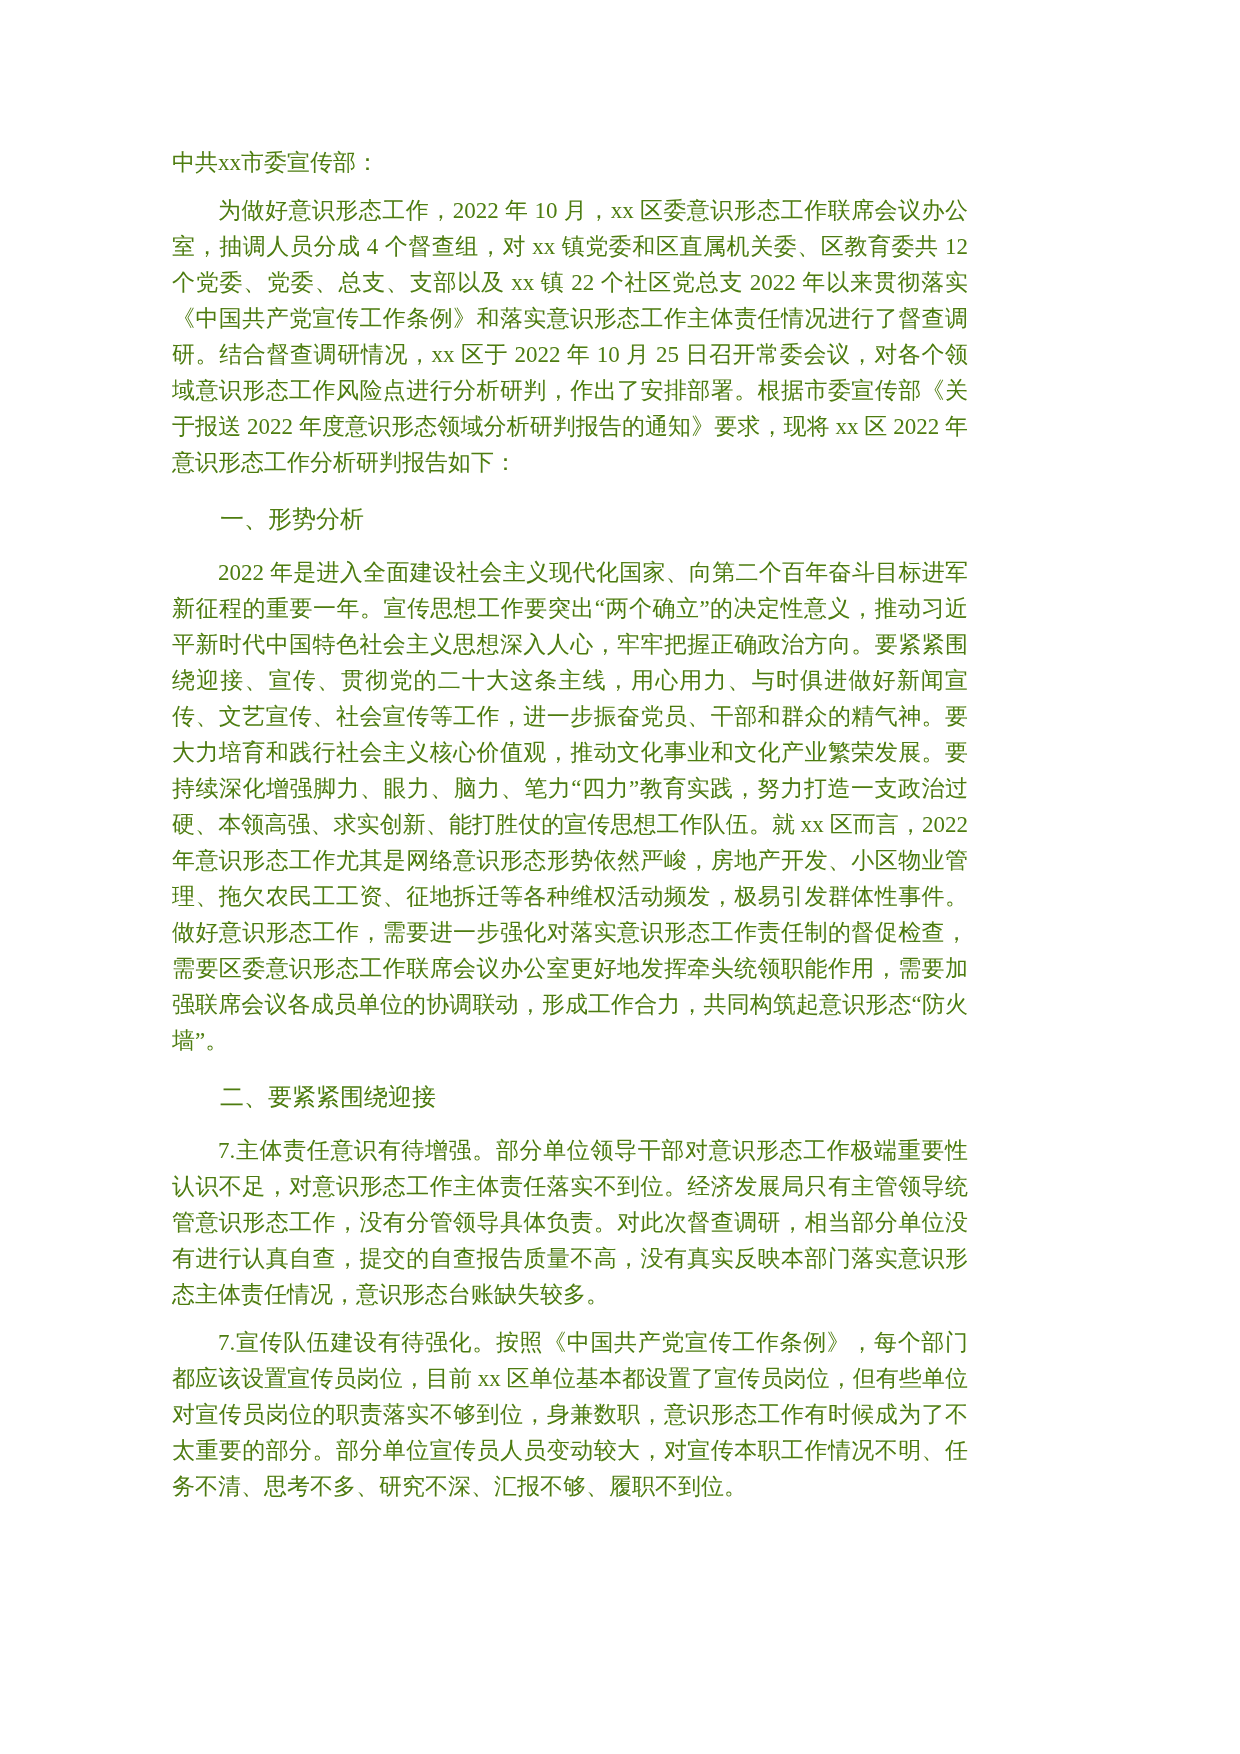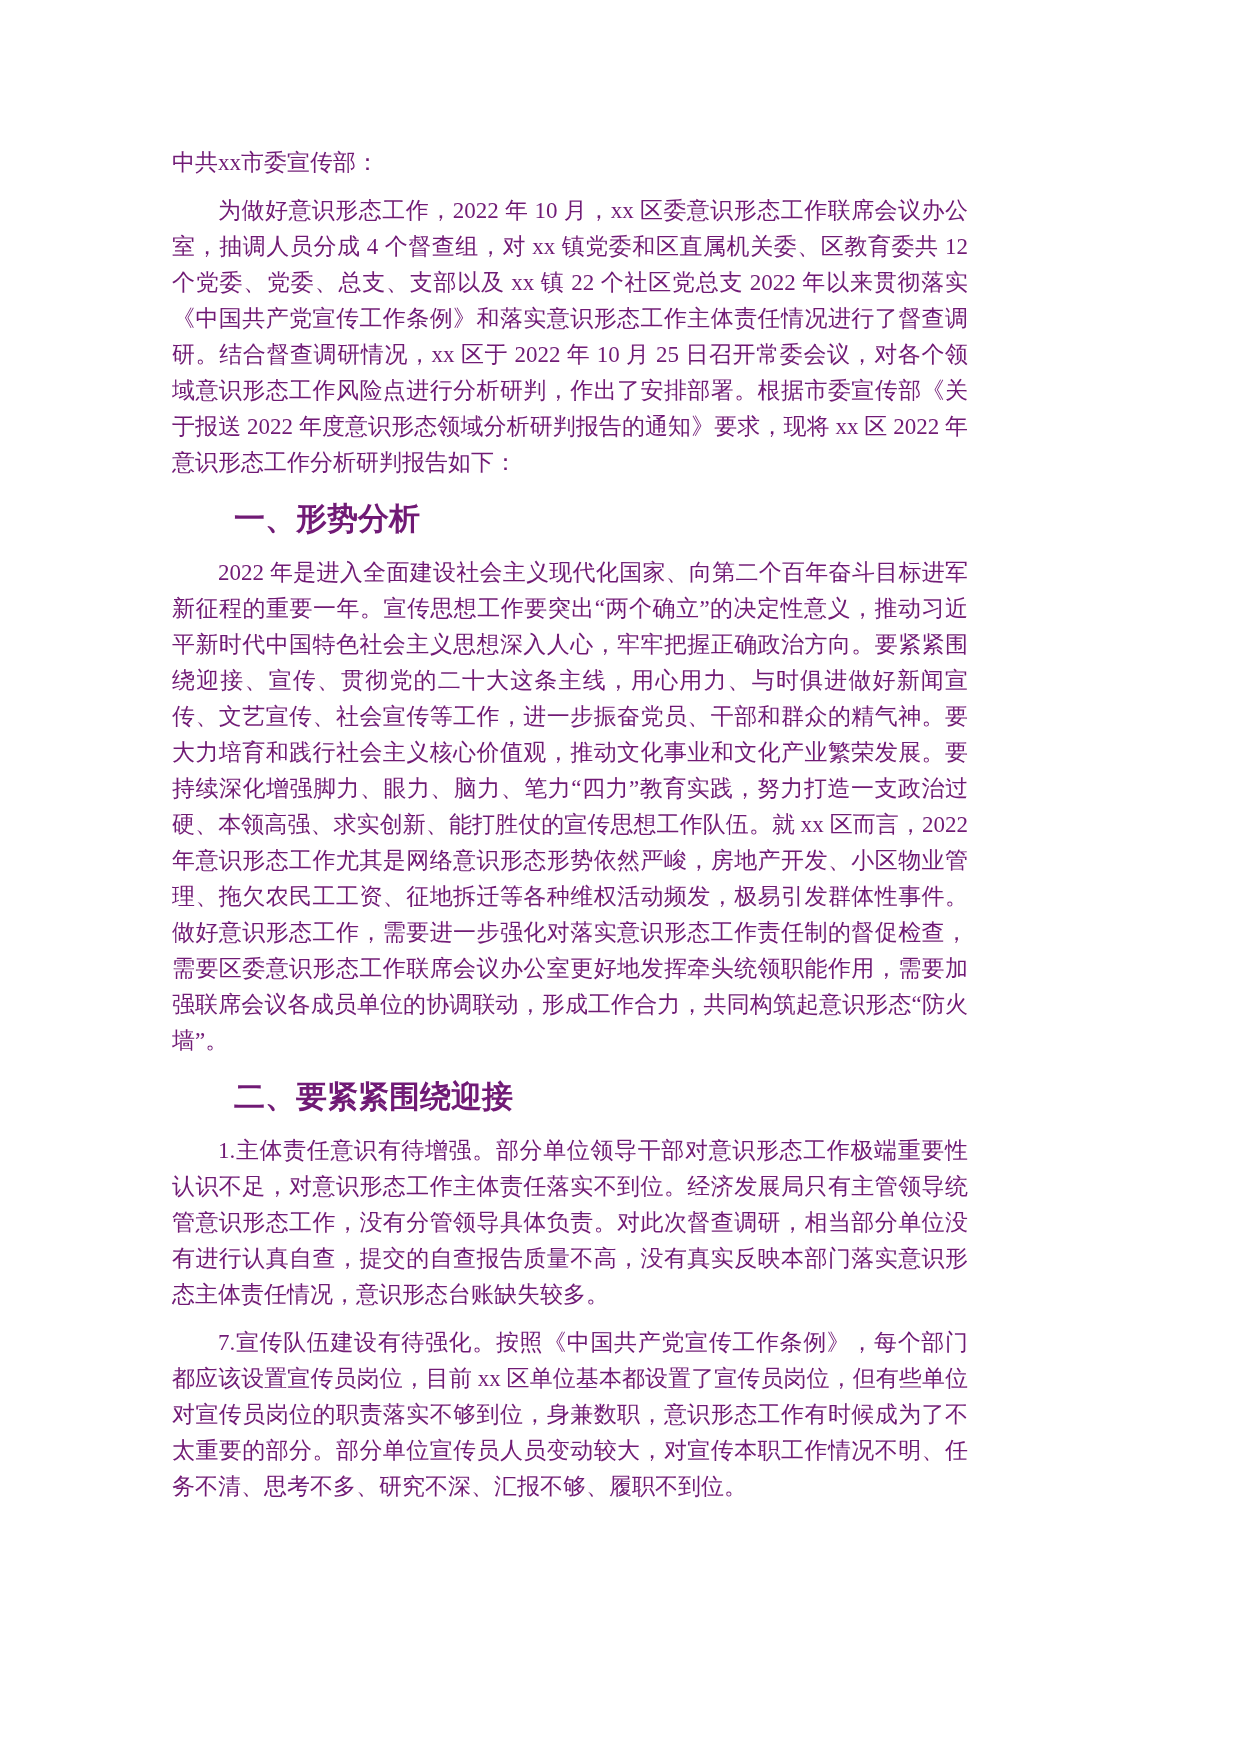--- a/index.html
+++ b/index.html
@@ -8,52 +8,52 @@
     background: #ffffff;
   }
   .page {
     position: relative;
     width: 1240px;
     height: 1754px;
     box-sizing: border-box;
     background: #ffffff;
     padding: 145px 272px 18px 172px;
     font-family: "Liberation Serif", "DejaVu Serif", serif;
-    color: #701a75;
+    color: #4d7c0f;
     font-size: 23px;
     line-height: 36px;
     text-align: justify;
     overflow: hidden;
   }
   .block {
     margin: 0 0 12px 0;
   }
   .salutation {
     text-indent: 0;
   }
   .paragraph {
     text-indent: 2em;
   }
   .heading {
-    font-size: 31px;
-    font-weight: bold;
+    font-size: 24px;
+    font-weight: normal;
     text-indent: 2em;
     margin: 20px 0 18px 0;
   }
 </style>
 </head>
 <body>
 
 <div class="page">
   <p class="block salutation">中共xx市委宣传部：</p>
 
   <p class="block paragraph">为做好意识形态工作，2022 年 10 月，xx 区委意识形态工作联席会议办公室，抽调人员分成 4 个督查组，对 xx 镇党委和区直属机关委、区教育委共 12 个党委、党委、总支、支部以及 xx 镇 22 个社区党总支 2022 年以来贯彻落实《中国共产党宣传工作条例》和落实意识形态工作主体责任情况进行了督查调研。结合督查调研情况，xx 区于 2022 年 10 月 25 日召开常委会议，对各个领域意识形态工作风险点进行分析研判，作出了安排部署。根据市委宣传部《关于报送 2022 年度意识形态领域分析研判报告的通知》要求，现将 xx 区 2022 年意识形态工作分析研判报告如下：</p>
 
   <h2 class="block heading">一、形势分析</h2>
 
   <p class="block paragraph">2022 年是进入全面建设社会主义现代化国家、向第二个百年奋斗目标进军新征程的重要一年。宣传思想工作要突出“两个确立”的决定性意义，推动习近平新时代中国特色社会主义思想深入人心，牢牢把握正确政治方向。要紧紧围绕迎接、宣传、贯彻党的二十大这条主线，用心用力、与时俱进做好新闻宣传、文艺宣传、社会宣传等工作，进一步振奋党员、干部和群众的精气神。要大力培育和践行社会主义核心价值观，推动文化事业和文化产业繁荣发展。要持续深化增强脚力、眼力、脑力、笔力“四力”教育实践，努力打造一支政治过硬、本领高强、求实创新、能打胜仗的宣传思想工作队伍。就 xx 区而言，2022 年意识形态工作尤其是网络意识形态形势依然严峻，房地产开发、小区物业管理、拖欠农民工工资、征地拆迁等各种维权活动频发，极易引发群体性事件。做好意识形态工作，需要进一步强化对落实意识形态工作责任制的督促检查，需要区委意识形态工作联席会议办公室更好地发挥牵头统领职能作用，需要加强联席会议各成员单位的协调联动，形成工作合力，共同构筑起意识形态“防火墙”。</p>
 
   <h2 class="block heading">二、要紧紧围绕迎接</h2>
 
-  <p class="block paragraph">1.主体责任意识有待增强。部分单位领导干部对意识形态工作极端重要性认识不足，对意识形态工作主体责任落实不到位。经济发展局只有主管领导统管意识形态工作，没有分管领导具体负责。对此次督查调研，相当部分单位没有进行认真自查，提交的自查报告质量不高，没有真实反映本部门落实意识形态主体责任情况，意识形态台账缺失较多。</p>
+  <p class="block paragraph">7.主体责任意识有待增强。部分单位领导干部对意识形态工作极端重要性认识不足，对意识形态工作主体责任落实不到位。经济发展局只有主管领导统管意识形态工作，没有分管领导具体负责。对此次督查调研，相当部分单位没有进行认真自查，提交的自查报告质量不高，没有真实反映本部门落实意识形态主体责任情况，意识形态台账缺失较多。</p>
 
   <p class="block paragraph">7.宣传队伍建设有待强化。按照《中国共产党宣传工作条例》，每个部门都应该设置宣传员岗位，目前 xx 区单位基本都设置了宣传员岗位，但有些单位对宣传员岗位的职责落实不够到位，身兼数职，意识形态工作有时候成为了不太重要的部分。部分单位宣传员人员变动较大，对宣传本职工作情况不明、任务不清、思考不多、研究不深、汇报不够、履职不到位。</p>
 </div>
 
 </body></html>

